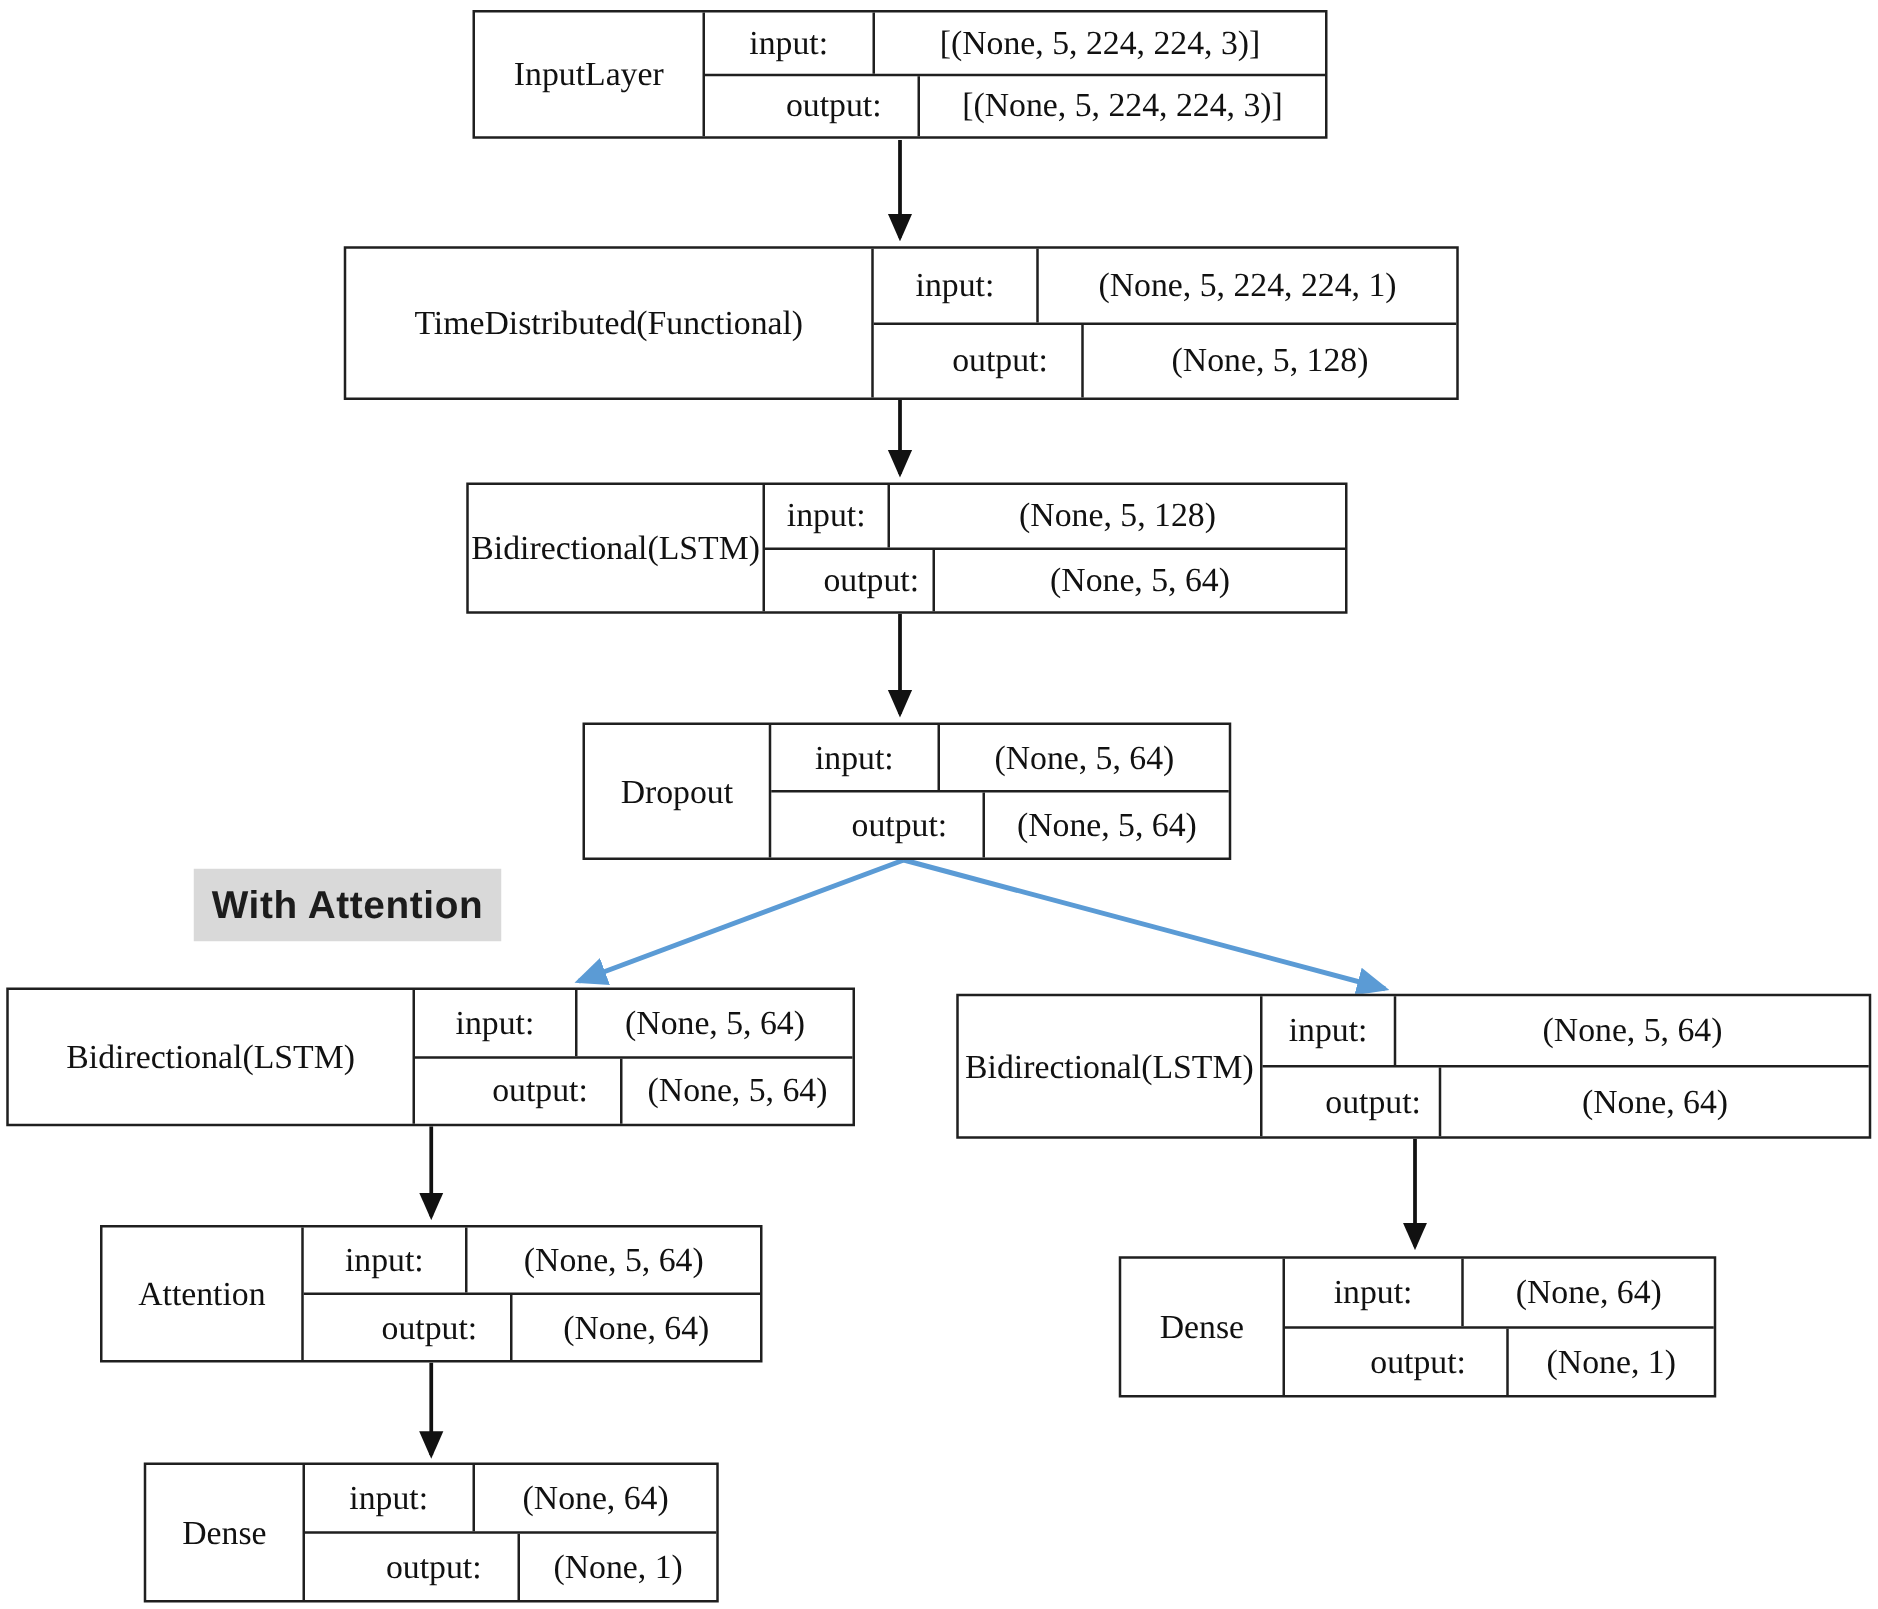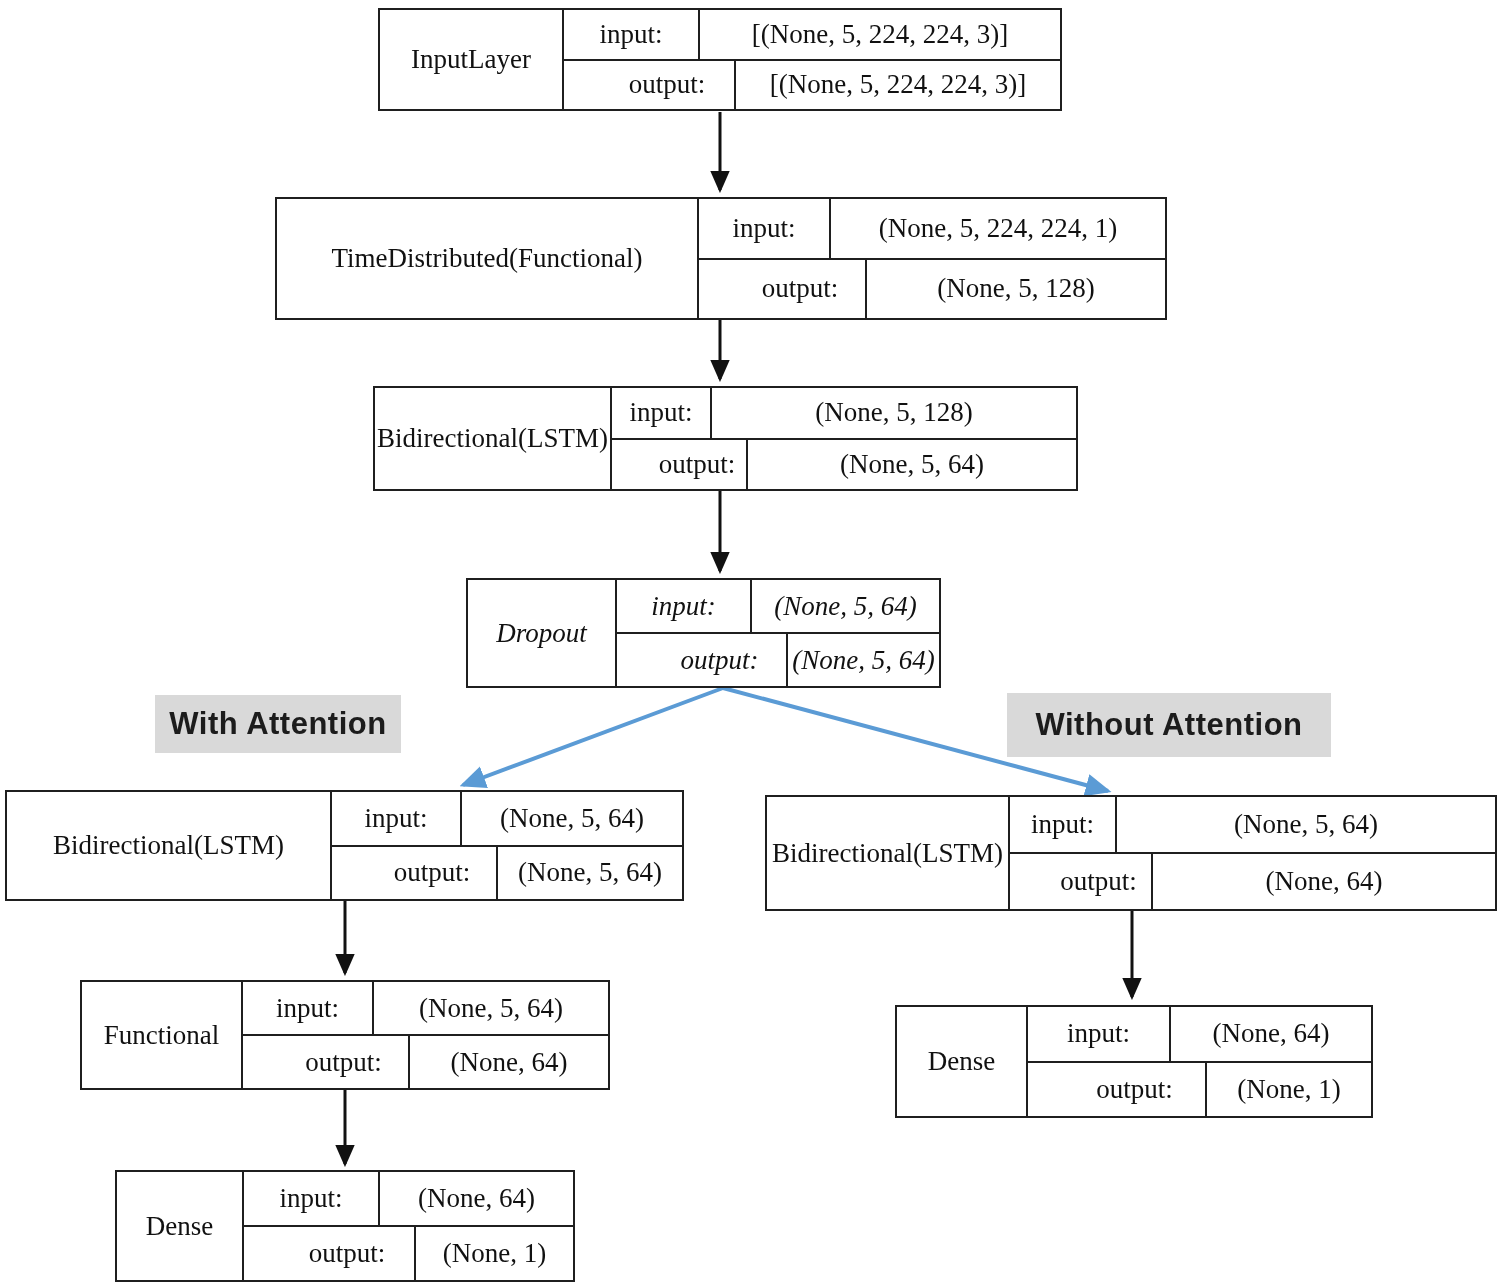--- a/index.html
+++ b/index.html
@@ -117,36 +117,35 @@
         <div class="io-label" style="width:100px;">input:</div>
         <div class="io-value">(None, 5, 128)</div>
       </div>
       <div class="io-row">
         <div class="io-label" style="width:100px;">output:</div>
         <div class="io-value">(None, 5, 64)</div>
       </div>
     </div>
   </div>
 
-  <div class="node" style="left:466px;top:578px;width:475px;height:110px;font-style:italic;">
+  <div class="node" style="left:466px;top:578px;width:519px;height:110px;">
     <div class="name-cell" style="width:149px;">Dropout</div>
     <div class="io-col">
       <div class="io-row">
         <div class="io-label" style="width:135px;">input:</div>
         <div class="io-value">(None, 5, 64)</div>
       </div>
       <div class="io-row">
         <div class="io-label" style="width:135px;">output:</div>
         <div class="io-value">(None, 5, 64)</div>
       </div>
     </div>
   </div>
 
   <div class="branch-label" style="left:155px;top:695px;width:246px;height:58px;">With Attention</div>
-  <div class="branch-label" style="left:1007px;top:693px;width:324px;height:64px;">Without Attention</div>
 
   <div class="node" style="left:5px;top:790px;width:679px;height:111px;">
     <div class="name-cell" style="width:325px;">Bidirectional(LSTM)</div>
     <div class="io-col">
       <div class="io-row">
         <div class="io-label" style="width:130px;">input:</div>
         <div class="io-value">(None, 5, 64)</div>
       </div>
       <div class="io-row">
         <div class="io-label" style="width:130px;">output:</div>
@@ -163,21 +162,21 @@
         <div class="io-value">(None, 5, 64)</div>
       </div>
       <div class="io-row">
         <div class="io-label" style="width:107px;">output:</div>
         <div class="io-value">(None, 64)</div>
       </div>
     </div>
   </div>
 
   <div class="node" style="left:80px;top:980px;width:530px;height:110px;">
-    <div class="name-cell" style="width:161px;">Functional</div>
+    <div class="name-cell" style="width:161px;">Attention</div>
     <div class="io-col">
       <div class="io-row">
         <div class="io-label" style="width:131px;">input:</div>
         <div class="io-value">(None, 5, 64)</div>
       </div>
       <div class="io-row">
         <div class="io-label" style="width:131px;">output:</div>
         <div class="io-value">(None, 64)</div>
       </div>
     </div>

